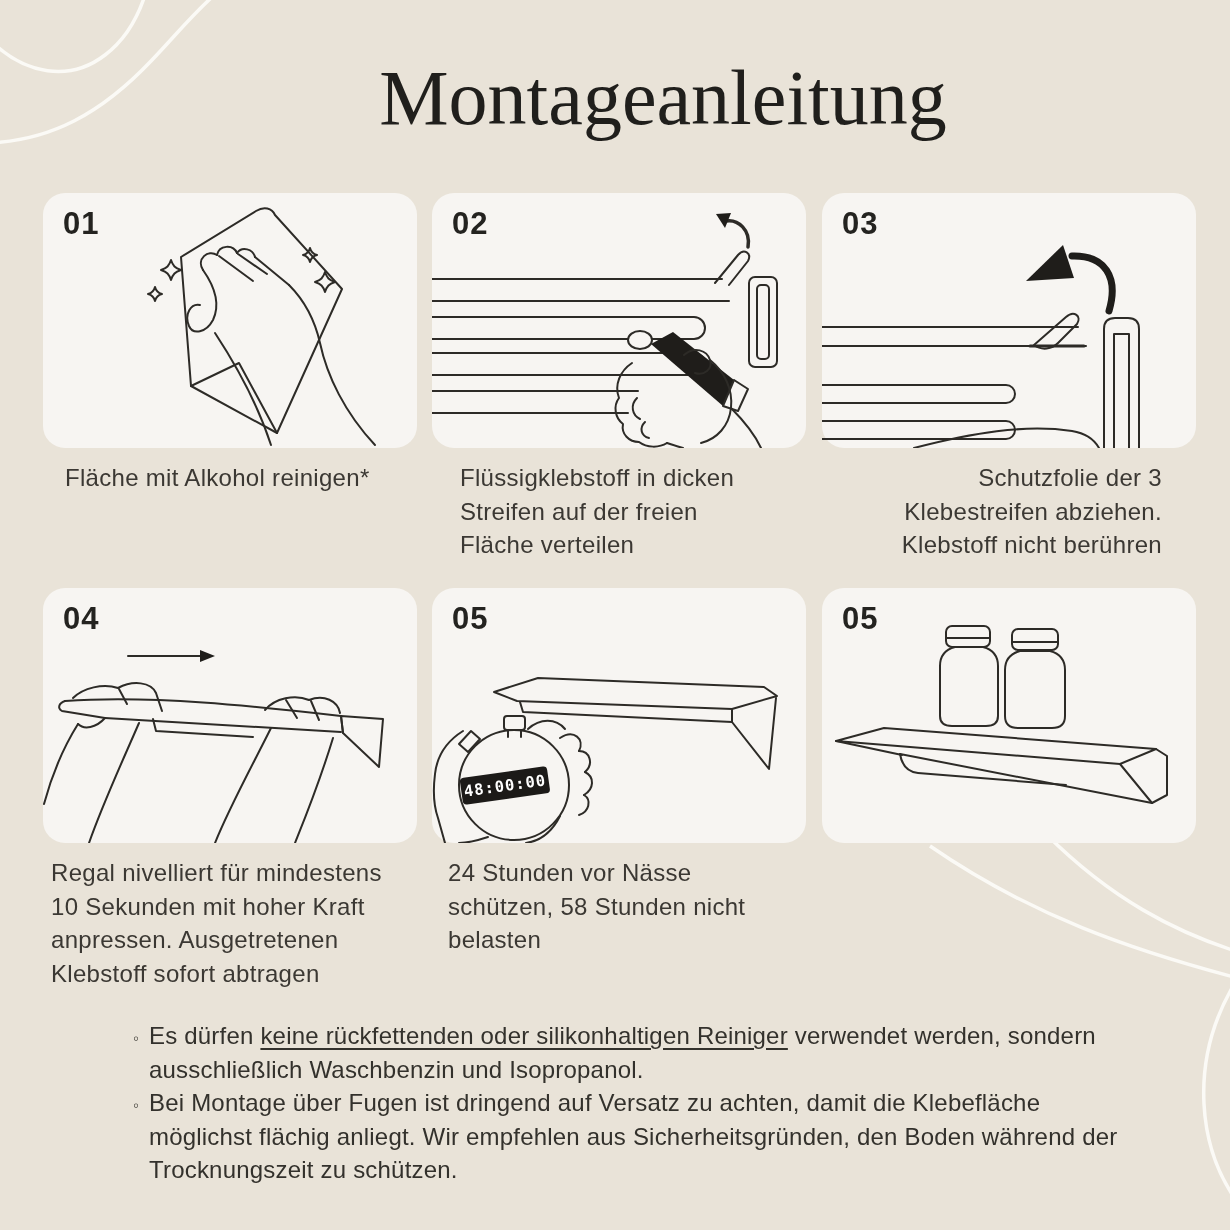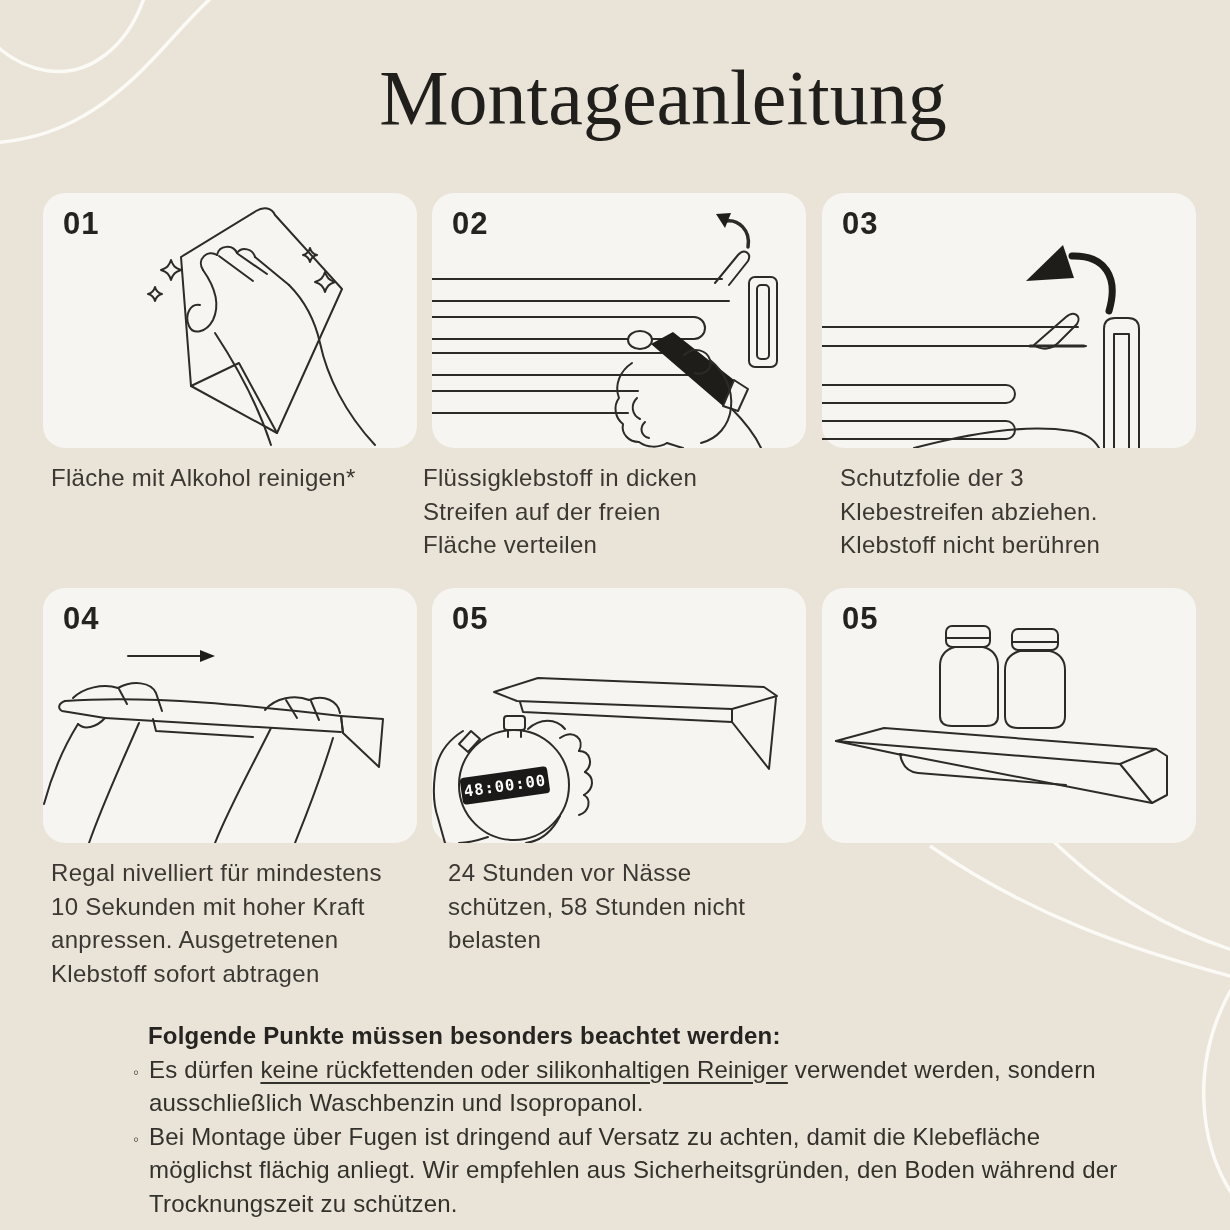--- a/index.html
+++ b/index.html
@@ -76,21 +76,21 @@
     <path class="ln" d="M246 92 C262 108 272 128 277 150 C284 183 302 220 332 252"></path>
     <path class="ln" d="M160 77 C172 94 177 112 170 127 C163 140 150 142 146 133 C141 121 148 110 157 112"></path>
     <path class="ln" d="M172 140 C195 175 215 212 228 252"></path>
 
     <path class="ln" d="M128 67 C130 73 132 75 138 77 C132 79 130 81 128 87 C126 81 124 79 118 77 C124 75 126 73 128 67 Z"></path>
     <path class="ln" d="M112 94 C113 98 115 100 119 101 C115 102 113 104 112 108 C111 104 109 102 105 101 C109 100 111 98 112 94 Z"></path>
     <path class="ln" d="M267 55 C268 59 270 61 274 62 C270 63 268 65 267 69 C266 65 264 63 260 62 C264 61 266 59 267 55 Z"></path>
     <path class="ln" d="M282 79 C284 85 286 87 292 89 C286 91 284 93 282 99 C280 93 278 91 272 89 C278 87 280 85 282 79 Z"></path>
   </svg>
 </section>
-<p class="caption" style="left:51px;top:461px;width:352px;">Fläche mit Alkohol reinigen*</p>
+<p class="caption" style="left:65px;top:461px;width:352px;">Fläche mit Alkohol reinigen*</p>
 
 <section class="card" style="left:432px;top:193px;">
   <div class="step-number">02</div>
   <svg class="illus" viewBox="0 0 346 255">
 
     <path class="ln" style="stroke-width:3.5" d="M316 54 C319 37 306 26 294 28"></path>
     <path class="solid" d="M284 21 L299 20 L293 35 Z"></path>
 
     <path class="ln" d="M0 86 H290"></path>
     <path class="ln" d="M0 108 H297"></path>
@@ -111,21 +111,21 @@
 
     <path class="ln" d="M252 162 C262 153 275 157 278 167 C281 176 272 183 263 180"></path>
     <path class="ln" d="M200 170 C188 178 182 192 187 205 C181 213 183 225 191 231 C189 241 197 249 207 249 C215 255 227 255 235 250"></path>
     <path class="ln" d="M278 167 C293 179 301 197 299 215 C297 233 285 246 269 250"></path>
     <path class="ln" d="M205 205 C198 212 200 222 208 226"></path>
     <path class="ln" d="M213 229 C207 235 209 243 217 245"></path>
     <path class="ln" d="M299 215 C313 229 323 242 329 255"></path>
     <path class="ln" d="M235 250 C241 252 247 254 251 255"></path>
   </svg>
 </section>
-<p class="caption" style="left:423px;top:461px;width:312px;">Flüssigklebstoff in dicken Streifen auf der freien Fläche verteilen</p>
+<p class="caption" style="left:460px;top:461px;width:312px;">Flüssigklebstoff in dicken Streifen auf der freien Fläche verteilen</p>
 
 <section class="card" style="left:822px;top:193px;">
   <div class="step-number">03</div>
   <svg class="illus" viewBox="0 0 346 255">
 
     <path class="thick" d="M287 118 C297 84 283 62 250 63"></path>
     <path class="solid" d="M204 88 L241 52 L252 85 Z"></path>
 
     <path class="ln" d="M0 134 H256"></path>
     <path class="ln" d="M0 153 H264"></path>
@@ -134,21 +134,21 @@
 
     <path class="ln" d="M0 192 H184 A9 9 0 0 1 184 210 H0"></path>
     <path class="ln" d="M0 228 H184 A9 9 0 0 1 184 246 H0"></path>
 
     <path class="ln" d="M282 255 V136 Q282 125 293 125 H306 Q317 125 317 136 V255"></path>
     <path class="ln" d="M292 255 V141 H307 V255"></path>
 
     <path class="ln" d="M92 255 C150 240 202 231 250 238 C262 240 272 246 277 255"></path>
   </svg>
 </section>
-<p class="caption" style="left:840px;top:461px;width:322px;">Schutzfolie der 3 Klebestreifen abziehen. Klebstoff nicht berühren</p>
+<p class="caption" style="left:840px;top:461px;width:322px;text-align:right;">Schutzfolie der 3 Klebestreifen abziehen. Klebstoff nicht berühren</p>
 
 <section class="card" style="left:43px;top:588px;">
   <div class="step-number">04</div>
   <svg class="illus" viewBox="0 0 346 255">
 
     <path class="ln" d="M85 68 H157"></path>
     <path class="solid" d="M157 62 L172 68 L157 74 Z"></path>
 
     <path class="ln" d="M22 113 C110 107 210 118 298 128"></path>
     <path class="ln" d="M22 113 C16 115 14 120 19 123 L62 130"></path>
@@ -217,21 +217,20 @@
 
     <path class="ln" d="M14 153 L62 140 L334 161 L298 176 Z"></path>
     <path class="ln" d="M14 153 L80 167"></path>
     <path class="ln" d="M334 161 L345 168 V207 L330 215 L298 176"></path>
     <path class="ln" d="M78 166 L330 215"></path>
     <path class="ln" d="M78 166 C80 178 86 184 96 185 L244 197"></path>
   </svg>
 </section>
 
 <div class="notes">
-  <p class="notes-heading">Folgende Punkte müssen besonders beachtet werden:</p>
   <div class="note-item">
     <span class="bullet">◦</span>
     <span class="note-text"><span>Es dürfen </span><span class="u">keine rückfettenden oder silikonhaltigen Reiniger</span><span> verwendet werden, sondern ausschließlich Waschbenzin und Isopropanol.</span></span>
   </div>
   <div class="note-item">
     <span class="bullet">◦</span>
     <span class="note-text"><span>Bei Montage über Fugen ist dringend auf Versatz zu achten, damit die Klebefläche möglichst flächig anliegt. Wir empfehlen aus Sicherheitsgründen, den Boden während der Trocknungszeit zu schützen.</span><span class="u"></span><span></span></span>
   </div>
 </div>
 

